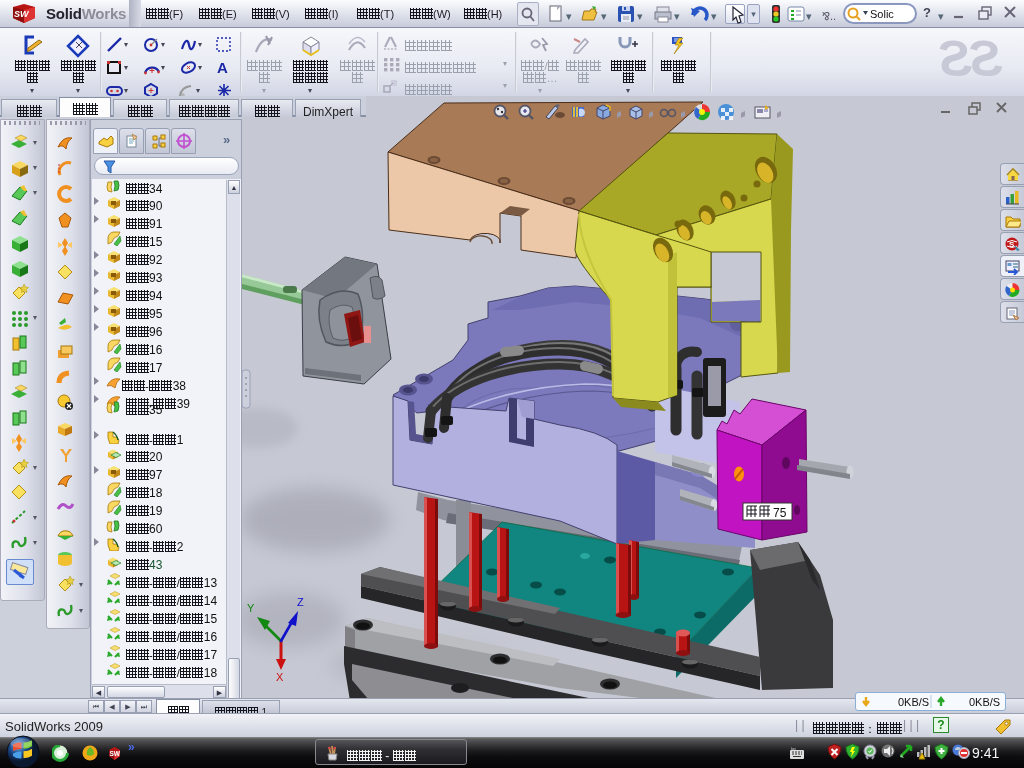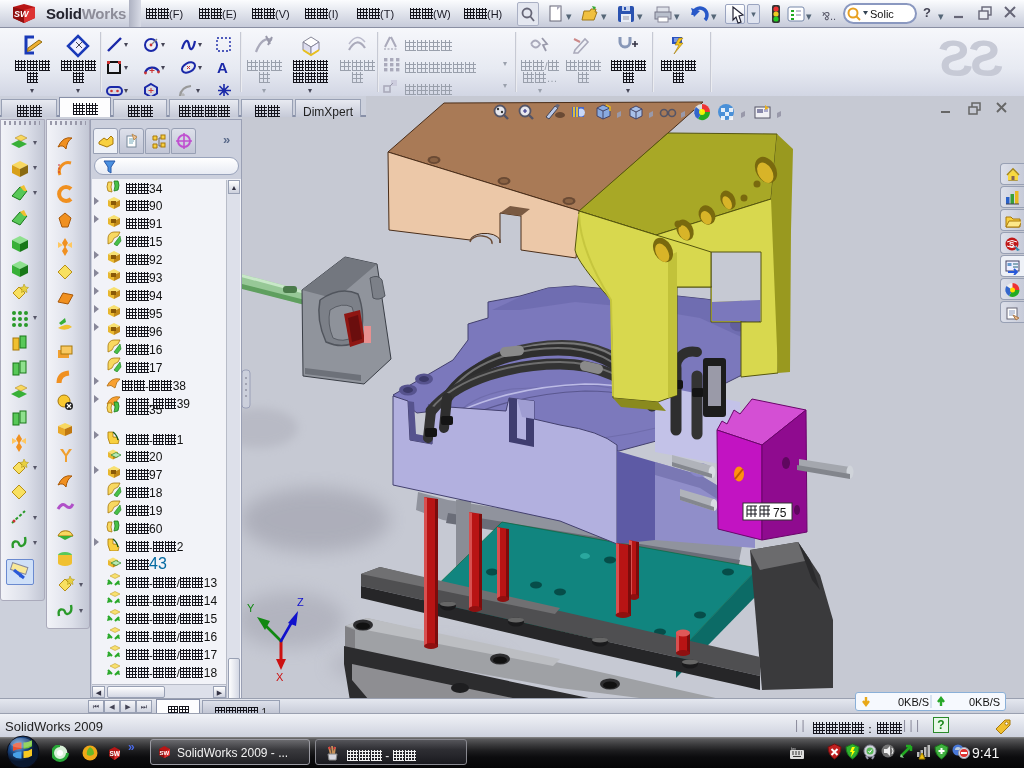--- a/index.html
+++ b/index.html
@@ -654,21 +654,21 @@
         </svg></div>
       <div class="abs" style="left:34px;top:2px;white-space:nowrap"><i class="z"></i><i class="z"></i><span style="font-size:11px">-</span><i class="z"></i><i class="z"></i><span style="font-size:12px;color:#111">2</span></div>
     </div>
     <div class="abs" style="left:0;top:433px;width:148px;height:18px">
       <div class="abs" style="left:15px;top:1px"><svg width="16" height="15">
           <path d="M2,6 L7,3.5 12,6 7,8.5 z" fill="#f8e070"></path>
           <path d="M2,6 v5 l5,2.5 v-5 z" fill="#e8b830"></path>
           <path d="M12,6 v5 l-5,2.5 v-5 z" fill="#c08818"></path>
           <path d="M5,9 L10,6.5 15,9 10,11.5 z" fill="#b8e8b8" stroke="#288828" stroke-width=".7"></path>
         </svg></div>
-      <div class="abs" style="left:34px;top:2px;white-space:nowrap"><i class="z"></i><i class="z"></i><span style="font-size:16px;color:#0369a1">43</span></div>
+      <div class="abs" style="left:34px;top:2px;white-space:nowrap"><i class="z"></i><i class="z"></i><span style="font-size:12px;color:#14532d">43</span></div>
     </div>
     <div class="abs" style="left:0;top:451px;width:144px;height:18px">
       <div class="abs" style="left:15px;top:1px"><svg width="16" height="15">
           <path d="M4,4 L9,1.5 14,4 9,6.5 z" fill="#f8e070" stroke="#b8900a" stroke-width=".5"></path>
           <path d="M2,8 l4,4 M13,9 l-4,4" stroke="#28a828" stroke-width="2"></path>
           <path d="M1,13 l4,-1 -3,-3 z M14,13 l-4,-1 3,-3 z" fill="#28a828"></path>
         </svg></div>
       <div class="abs" style="left:34px;top:2px;white-space:nowrap"><i class="z"></i><i class="z"></i><span style="font-size:11px">-</span><i class="z"></i><i class="z"></i><span style="font-size:11px;color:#111">/</span><i class="z"></i><i class="z"></i><span style="font-size:12px;color:#111">13</span></div>
     </div>
     <div class="abs" style="left:0;top:469px;width:148px;height:18px">
@@ -1107,26 +1107,20 @@
         <circle cx="8" cy="8" r="7.5" fill="#f0a818"></circle>
         <path d="M8,2 q4,2 4,7 q-3,3 -7,1 q-1,-5 3,-8" fill="#68b828"></path>
       </svg></div>
     <div class="abs" style="left:106px;top:8px"><svg width="17" height="17">
         <polygon points="3,5 8.5,2 14,5 14,11 8.5,15 3,11" fill="#b81515"></polygon>
         <polygon points="3,5 8.5,8 8.5,15 3,11" fill="#8f0f0f"></polygon>
         <polygon points="8.5,8 14,5 14,11 8.5,15" fill="#d33"></polygon>
         <text x="3.5" y="11" font-size="6.5" font-weight="bold" fill="#fff">SW</text>
       </svg></div>
     <div class="abs" style="left:128px;top:3px;color:#4a6ae8;font-size:12px;font-weight:bold">»</div>
-    <div class="abs" style="left:150px;top:2px;width:160px;height:26px;background:linear-gradient(#6a6a6e,#3a3a3e 40%,#222226);border:1px solid #9a9aa2;border-radius:3px"><svg width="15" height="15" style="margin:5px 0 0 6px">
-        <polygon points="2,4 7.5,1 13,4 13,10 7.5,13 2,10" fill="#b81515"></polygon>
-        <polygon points="2,4 7.5,7 7.5,13 2,10" fill="#8f0f0f"></polygon>
-        <polygon points="7.5,7 13,4 13,10 7.5,13" fill="#d33"></polygon>
-        <text x="2.5" y="10" font-size="6" font-weight="bold" fill="#fff">SW</text>
-      </svg><span class="abs" style="left:26px;top:6px;font-size:12px;color:#f2f2f2">SolidWorks 2009 - ...</span></div>
     <div class="abs" style="left:315px;top:2px;width:152px;height:26px;background:linear-gradient(#55555a,#2e2e33 40%,#1a1a1f);border:1px solid #88888f;border-radius:3px"><svg width="16" height="16" style="margin:5px 0 0 7px">
         <path d="M6,2 l2,8 M9,1 l1,9 M12,2 l-1,8" stroke="#c89058" stroke-width="1.8"></path>
         <path d="M5,9 h9 l-1,6 h-7 z" fill="#d8d8e0" stroke="#888"></path>
         <path d="M6,2 l1,2 M12,2 l-1,2" stroke="#e04040" stroke-width="2"></path>
       </svg><span class="abs" style="left:30px;top:6px"><i class="z w"></i><i class="z w"></i><i class="z w"></i><span style="font-size:12px;color:#eee"> - </span><i class="z w"></i><i class="z w"></i></span></div>
     <div class="abs" style="left:789px;top:9px"><svg width="16" height="13">
         <rect x="1" y="3" width="14" height="9" rx="1" fill="#ddd"></rect>
         <path d="M3,5 h2 M6,5 h2 M9,5 h2 M12,5 h1 M3,7 h2 M6,7 h2 M9,7 h2 M12,7 h1 M4,9.5 h8" stroke="#333" stroke-width="1"></path>
         <text x="2" y="2.5" font-size="3" fill="#ddd">key</text>
       </svg></div>

